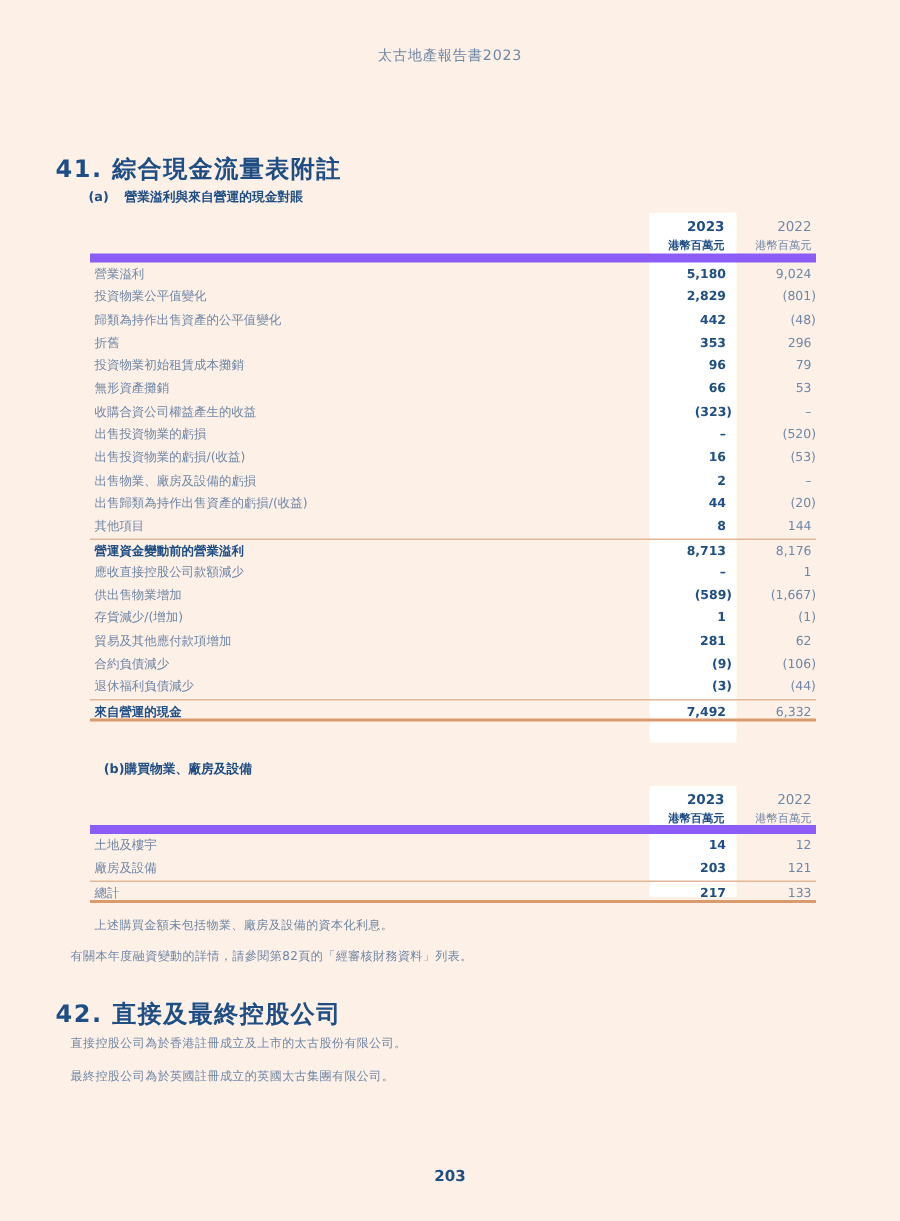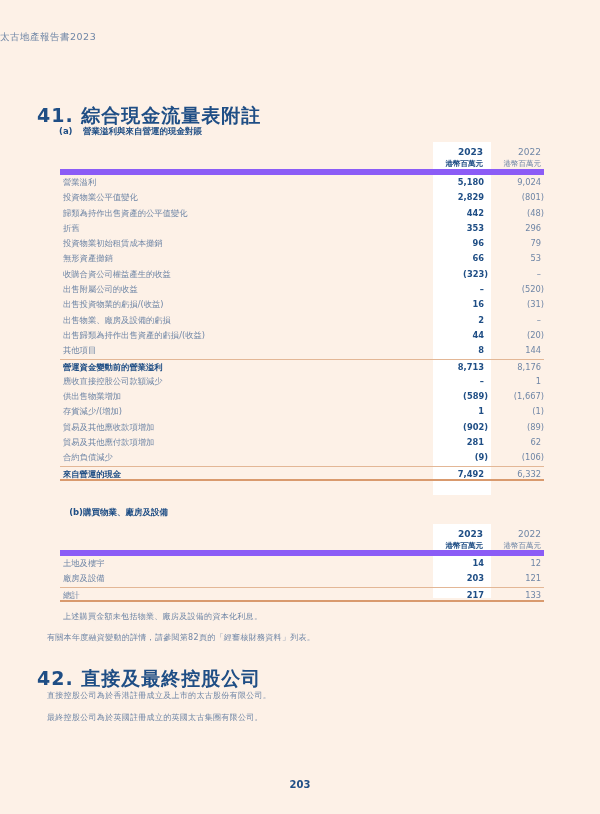--- a/index.html
+++ b/index.html
@@ -6,25 +6,25 @@
   html, body { width: 600px; height: 814px; }
   body {
     background: #fdf1e7;
     font-family: "DejaVu Sans", "Liberation Sans", sans-serif;
     color: #4a6a93;
     position: relative;
     overflow: hidden;
   }
   .header-title {
     position: absolute; top: 31px; left: 0; width: 600px;
-    text-align: left; font-size: 9.5px; color: #6f86a6; letter-spacing: 0.5px;
+    text-align: center; font-size: 9.5px; color: #6f86a6; letter-spacing: 0.5px;
   }
   .section-title {
     position: absolute; left: 37px;
-    font-size: 19px; font-weight: bold; color: #1f4e85; letter-spacing: 1px;
+    font-size: 16px; font-weight: bold; color: #1f4e85; letter-spacing: 1px;
   }
   .sub-title {
     position: absolute; left: 47px;
     font-size: 8.5px; font-weight: bold; color: #1f4e85; margin-left: 12px;
   }
   .sub-title .sub-label { display: inline-block; width: 24px; }
   .col-band {
     position: absolute; left: 433px; width: 58px; background: #ffffff;
   }
   .col-head {
@@ -105,28 +105,28 @@
       <span class="label">無形資產攤銷</span>
       <span class="v1">66</span>
       <span class="v2">53</span>
     </div>
   <div class="row paren-adjust">
       <span class="label">收購合資公司權益產生的收益</span>
       <span class="v1">(323)</span>
       <span class="v2">–</span>
     </div>
   <div class="row paren-adjust2">
-      <span class="label">出售附屬公司的收益</span>
+      <span class="label">出售投資物業的虧損</span>
       <span class="v1">–</span>
       <span class="v2">(520)</span>
     </div>
   <div class="row paren-adjust2">
       <span class="label">出售投資物業的虧損/(收益)</span>
       <span class="v1">16</span>
-      <span class="v2">(31)</span>
+      <span class="v2">(53)</span>
     </div>
   <div class="row">
       <span class="label">出售物業、廠房及設備的虧損</span>
       <span class="v1">2</span>
       <span class="v2">–</span>
     </div>
   <div class="row paren-adjust2">
       <span class="label">出售歸類為持作出售資產的虧損/(收益)</span>
       <span class="v1">44</span>
       <span class="v2">(20)</span>
@@ -151,35 +151,35 @@
   <div class="row paren-adjust paren-adjust2">
       <span class="label">供出售物業增加</span>
       <span class="v1">(589)</span>
       <span class="v2">(1,667)</span>
     </div>
   <div class="row paren-adjust2">
       <span class="label">存貨減少/(增加)</span>
       <span class="v1">1</span>
       <span class="v2">(1)</span>
     </div>
-  <div class="row paren-adjust paren-adjust2">
-      <span class="label">貿易及其他應收款項增加</span>
-      <span class="v1">(902)</span>
-      <span class="v2">(89)</span>
-    </div>
   <div class="row">
       <span class="label">貿易及其他應付款項增加</span>
       <span class="v1">281</span>
       <span class="v2">62</span>
     </div>
   <div class="row paren-adjust paren-adjust2">
       <span class="label">合約負債減少</span>
       <span class="v1">(9)</span>
       <span class="v2">(106)</span>
     </div>
+  <div class="row paren-adjust paren-adjust2">
+      <span class="label">退休福利負債減少</span>
+      <span class="v1">(3)</span>
+      <span class="v2">(44)</span>
+    </div>
 
   <div class="row sub rule-mid rule-thick">
       <span class="label">來自營運的現金</span>
       <span class="v1">7,492</span>
       <span class="v2">6,332</span>
     </div>
 </div>
 
 <div class="sub-title" style="top:507px;text-align:right;">
   <span class="sub-label">(b)</span><span>購買物業、廠房及設備</span>

